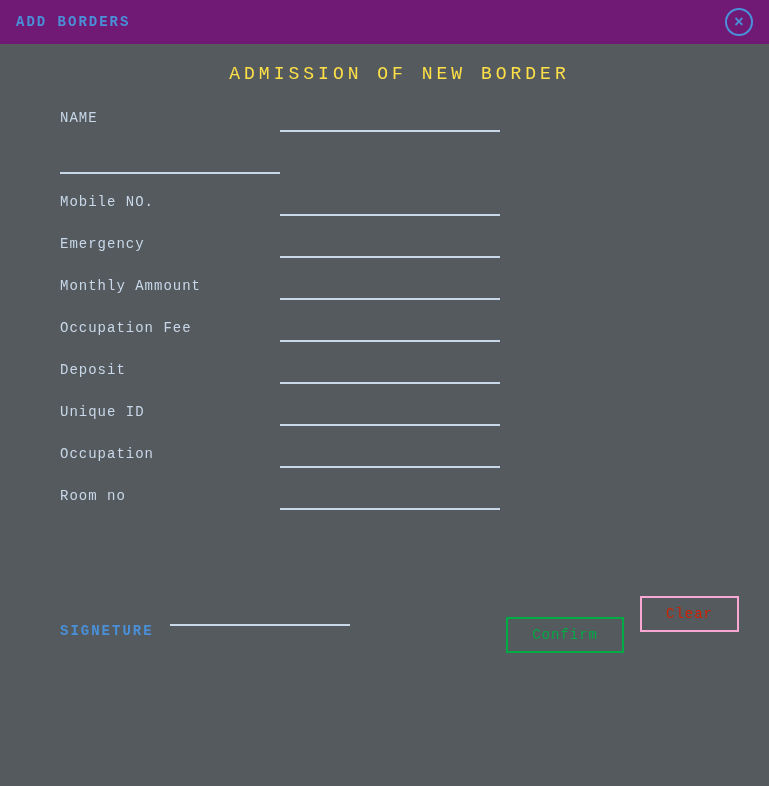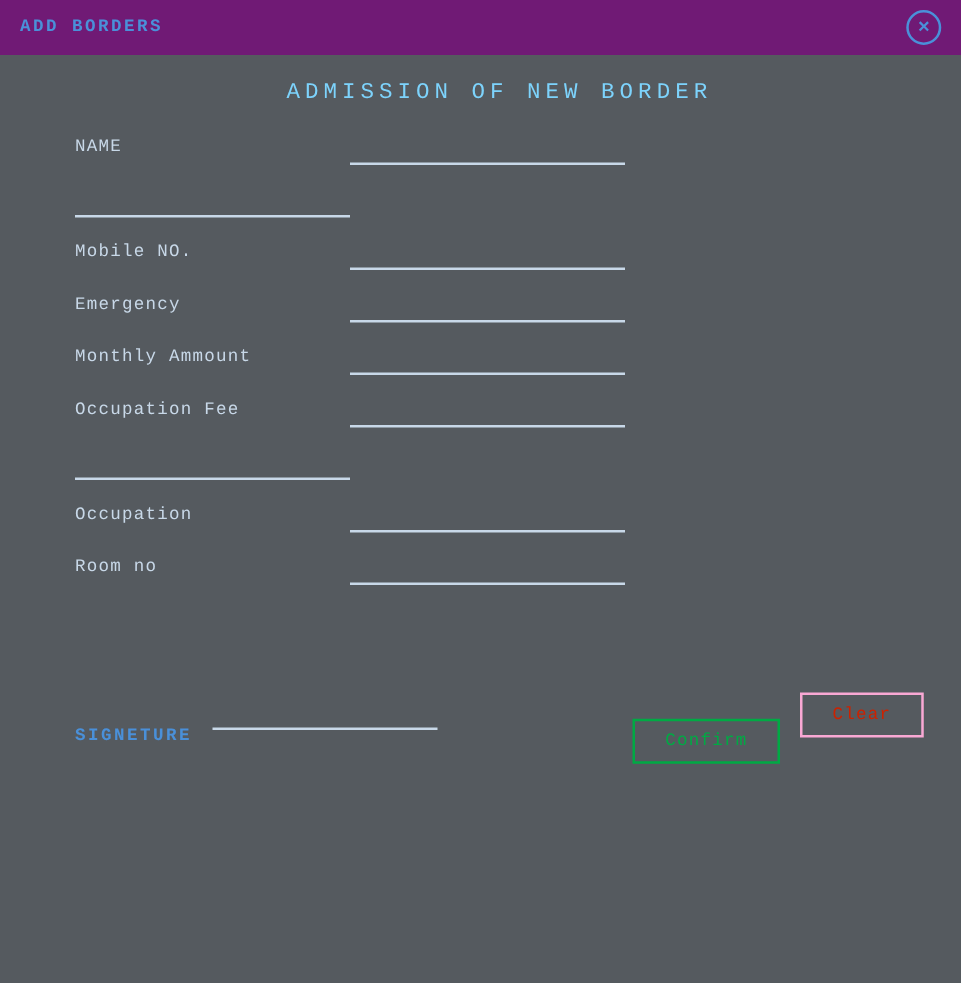--- a/index.html
+++ b/index.html
@@ -47,21 +47,21 @@
       justify-content: center;
       font-weight: bold;
     }
 
     .main-content {
       padding: 20px 30px 20px 60px;
     }
 
     .page-title {
       text-align: center;
-      color: #7dd3fc;
+      color: #fde047;
       font-size: 18px;
       letter-spacing: 4px;
       margin-bottom: 24px;
       font-weight: normal;
       font-family: Liberation Mono, monospace;
     }
 
     .form-row {
       display: flex;
       align-items: center;
@@ -188,21 +188,26 @@
       </div>
       <div class="form-row">
         <label class="form-label" for="input-monthly-amount">Monthly Ammount</label>
         <input class="form-input" type="text" id="input-monthly-amount" style="">
       </div>
       <div class="form-row">
         <label class="form-label" for="input-admission-fee">Occupation Fee</label>
         <input class="form-input" type="text" id="input-admission-fee" style="">
       </div>
       <div class="form-row">
+        <label class="form-label" for="input-deposit">Deposit</label>
         <input class="form-input" type="text" id="input-deposit" style="">
+      </div>
+      <div class="form-row">
+        <label class="form-label" for="input-unique-id">Unique ID</label>
+        <input class="form-input" type="text" id="input-unique-id" style="">
       </div>
       <div class="form-row">
         <label class="form-label" for="input-occupation">Occupation</label>
         <input class="form-input" type="text" id="input-occupation" style="">
       </div>
       <div class="form-row">
         <label class="form-label" for="input-room-no">Room no</label>
         <input class="form-input" type="text" id="input-room-no" style="">
       </div>
     </div>

